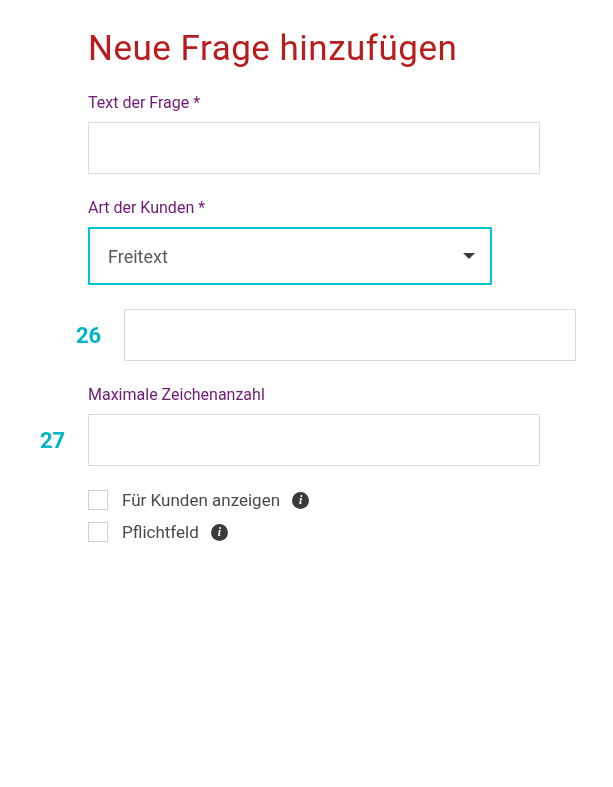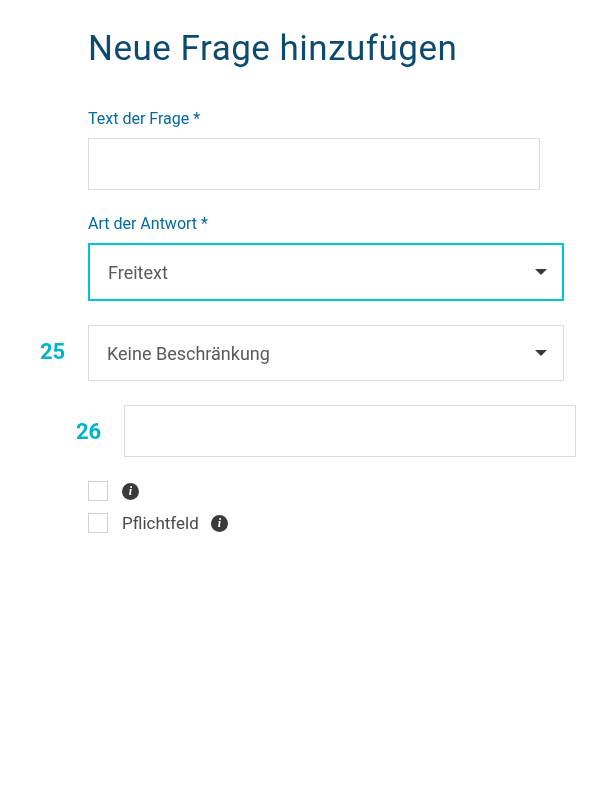--- a/index.html
+++ b/index.html
@@ -14,48 +14,48 @@
       height: 787px;
       position: relative;
     }
     .form-container {
       padding: 28px 0 0 88px;
       width: 545px;
     }
     .page-title {
       font-size: 35px;
       font-weight: 400;
-      color: #0c4a6e;
-      margin-bottom: 40px;
+      color: #b91c1c;
+      margin-bottom: 24px;
       letter-spacing: 0.5px;
     }
     .form-group {
       margin-bottom: 24px;
       position: relative;
     }
     .form-label {
       display: block;
       font-size: 16px;
-      color: #0369a1;
+      color: #701a75;
       margin-bottom: 10px;
       font-weight: 400;
     }
     .text-input {
       width: 452px;
       height: 52px;
       border: 1px solid #dcdcdc;
       padding: 0 14px;
       font-size: 16px;
       color: #4a4a4a;
       background: #ffffff;
       outline: none;
     }
     .select-wrapper {
       position: relative;
-      width: 476px;
+      width: 404px;
       border-radius: 21px;
     }
     .select-wrapper.highlighted .select-input {
       border: 2px solid #00c4d4;
     }
     .select-input {
       width: 100%;
       height: 56px;
       border: 1px solid #dcdcdc;
       padding: 0 44px 0 18px;
@@ -128,53 +128,52 @@
 
 <div class="form-container">
   <h1 class="page-title">Neue Frage hinzufügen</h1>
 
   <div class="form-group">
     <label class="form-label">Text der Frage *</label>
     <input type="text" class="text-input" value="" style="">
   </div>
 
   <div class="form-group">
-    <label class="form-label">Art der Antwort *</label>
+    <label class="form-label">Art der Kunden *</label>
     <div class="select-wrapper highlighted">
       <div class="select-input">Freitext</div>
       <span class="dropdown-arrow">
         <svg viewBox="0 0 14 8">
             <path d="M1 1 L7 7 L13 1 Z" fill="#3a3a3a"></path>
           </svg>
       </span>
     </div>
   </div>
 
   <div class="form-group">
-    <div class="select-wrapper">
-      <span class="annotation" style="top: 14px;">25</span>
-      <div class="select-input">Keine Beschränkung</div>
-      <span class="dropdown-arrow">
-        <svg viewBox="0 0 14 8">
-            <path d="M1 1 L7 7 L13 1 Z" fill="#3a3a3a"></path>
-          </svg>
-      </span>
-    </div>
   </div>
 
   <div class="form-group">
     <div style="position:relative;margin-left:36px;">
       <span class="annotation" style="top: 14px;">26</span>
       <input type="text" class="text-input" value="" style="">
     </div>
   </div>
 
+  <div class="form-group">
+    <label class="form-label">Maximale Zeichenanzahl</label>
+    <div style="position:relative;">
+      <span class="annotation" style="top: 14px;">27</span>
+      <input type="text" class="text-input" value="" style="">
+    </div>
+  </div>
 
   <div class="checkbox-row">
     <div class="checkbox"></div>
+    <span class="checkbox-label">Für Kunden anzeigen</span>
     <span class="info-icon">i</span>
   </div>
 
   <div class="checkbox-row">
     <div class="checkbox"></div>
     <span class="checkbox-label">Pflichtfeld</span>
     <span class="info-icon">i</span>
   </div>
 </div>
 

